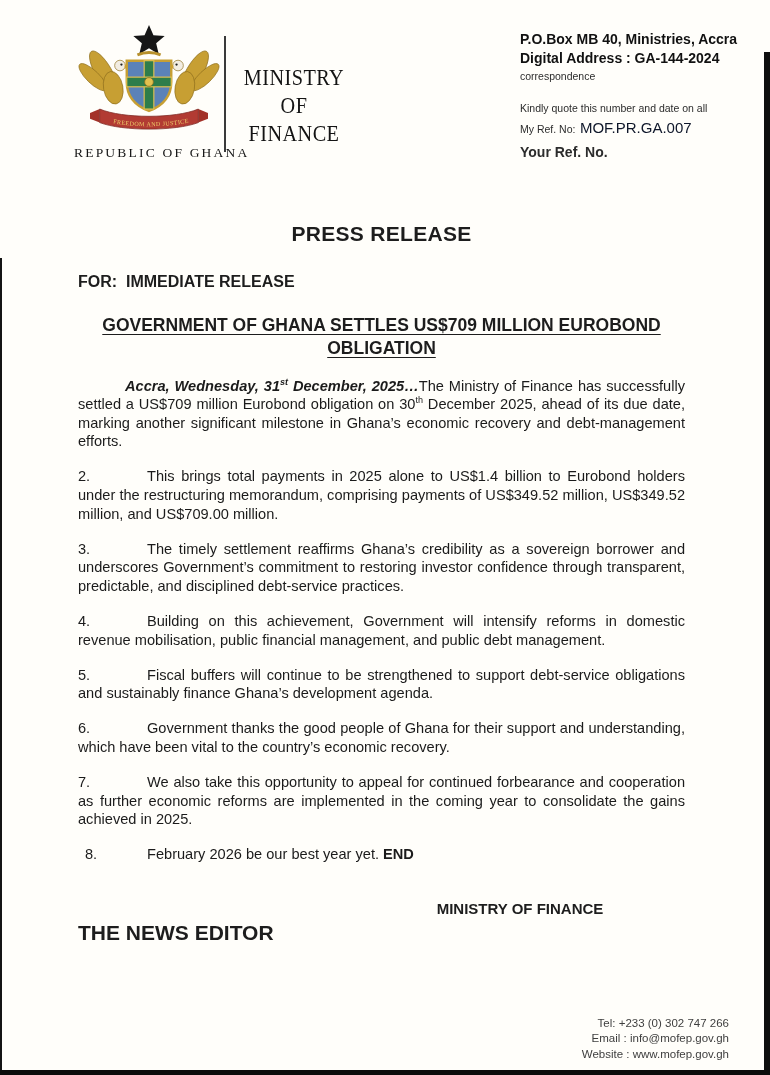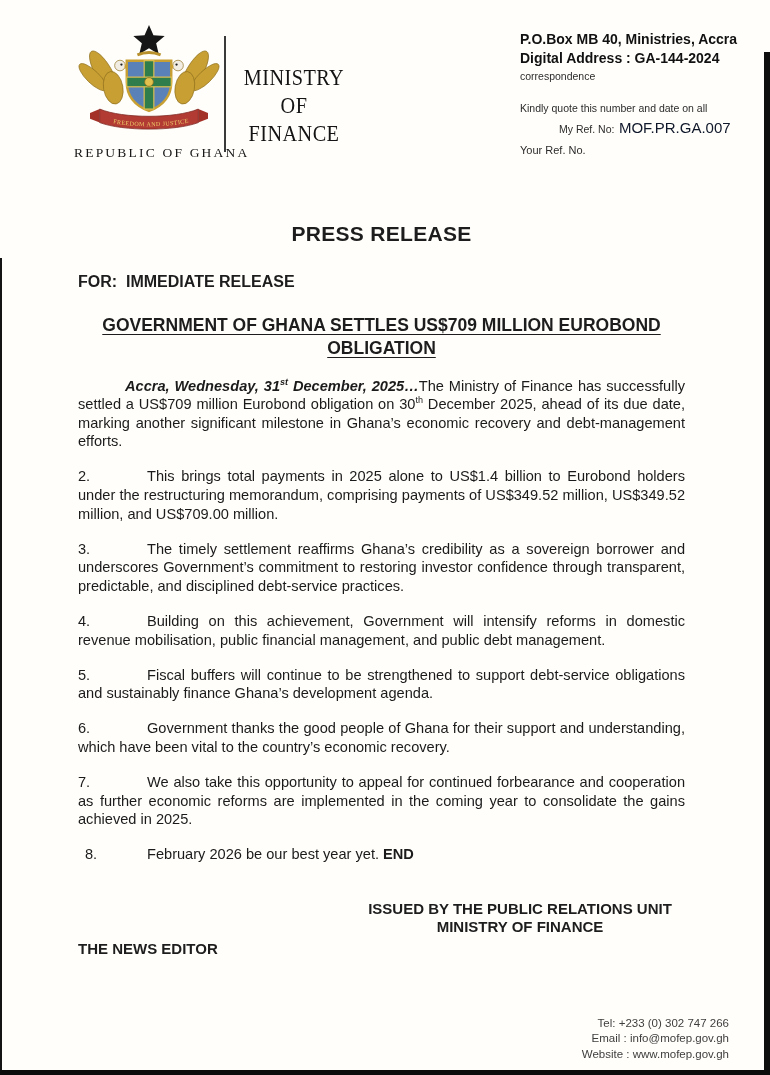--- a/index.html
+++ b/index.html
@@ -39,23 +39,23 @@
     color: #141414; text-align: center;
     transform: scaleX(0.9); transform-origin: left top;
     letter-spacing: 0.5px;
   }
 
   .hdr-right { position: absolute; left: 520px; top: 30px; width: 230px; }
   .addr { font-weight: 700; font-size: 14px; line-height: 19px; color: #111; }
   .note { font-size: 10.5px; line-height: 17px; color: #2c2c2c; }
   .note-first { margin-top: 15px; }
   .refline { margin-top: 2px; white-space: nowrap; }
-  .ref-label { font-size: 10.5px; color: #2c2c2c; margin-left: 39px; }
+  .ref-label { font-size: 10.5px; color: #2c2c2c; }
   .ref-value { font-size: 15px; color: #0f172a; margin-top: 18px; }
-  .yourref { margin-top: 7px; font-size: 11px; color: #2c2c2c; }
+  .yourref { margin-top: 7px; font-size: 14px; color: #2c2c2c; font-weight: bold; }
   .dateline { margin-top: 8px; white-space: nowrap; }
   .date-label { font-size: 16.5px; color: #333; margin-right: 12px; }
   .date-value { font-weight: 700; font-size: 13.5px; color: #111; }
   .date-value sup { font-size: 8.5px; }
 
   
   .content { padding: 0 85px 0 78px; }
 
   .press-title {
     margin: 22px 0 0; text-align: center;
@@ -82,21 +82,21 @@
   .num { display: inline-block; width: 69px; }
   .num8 { display: inline-block; width: 69px; padding-left: 7px; box-sizing: border-box; }
   .b { font-weight: 700; }
 
   
   .sig-block {
     margin-top: 36px; margin-left: 272px; width: 340px;
     text-align: center; font-weight: 700;
     font-size: 15px; line-height: 18.5px;
   }
-  .news-editor { margin-top: 3px; font-weight: 700; font-size: 15px; }
+  .news-editor { margin-top: 3px; font-weight: 700; font-size: 21px; }
 
   
   .footer {
     position: absolute; right: 41px; bottom: 13px;
     text-align: right; font-size: 11.5px; line-height: 15.3px;
     color: #3e3e3e;
   }
 
   
   .edge-right { position: absolute; top: 52px; right: 0; width: 6px; height: 1023px; background: #0e0e0e; }
@@ -202,21 +202,20 @@
 
     <p class="para"><span class="num">5.</span><span>Fiscal buffers will continue to be strengthened to support debt-service obligations and sustainably finance Ghana’s development agenda.</span></p>
 
     <p class="para"><span class="num">6.</span><span>Government thanks the good people of Ghana for their support and understanding, which have been vital to the country’s economic recovery.</span></p>
 
     <p class="para"><span class="num">7.</span><span>We also take this opportunity to appeal for continued forbearance and cooperation as further economic reforms are implemented in the coming year to consolidate the gains achieved in 2025.</span></p>
 
     <p class="para"><span class="num8">8.</span><span>February 2026 be our best year yet. </span><span class="b">END</span></p>
 
     <div class="sig-block">
-      <div>ISSUED BY THE PUBLIC RELATIONS UNIT</div>
       <div>MINISTRY OF FINANCE</div>
     </div>
     <div class="news-editor">THE NEWS EDITOR</div>
   </main>
 
   <div class="footer">
     <div>Tel: +233 (0) 302 747 266</div>
     <div>Email : info@mofep.gov.gh</div>
     <div>Website : www.mofep.gov.gh</div>
   </div>

